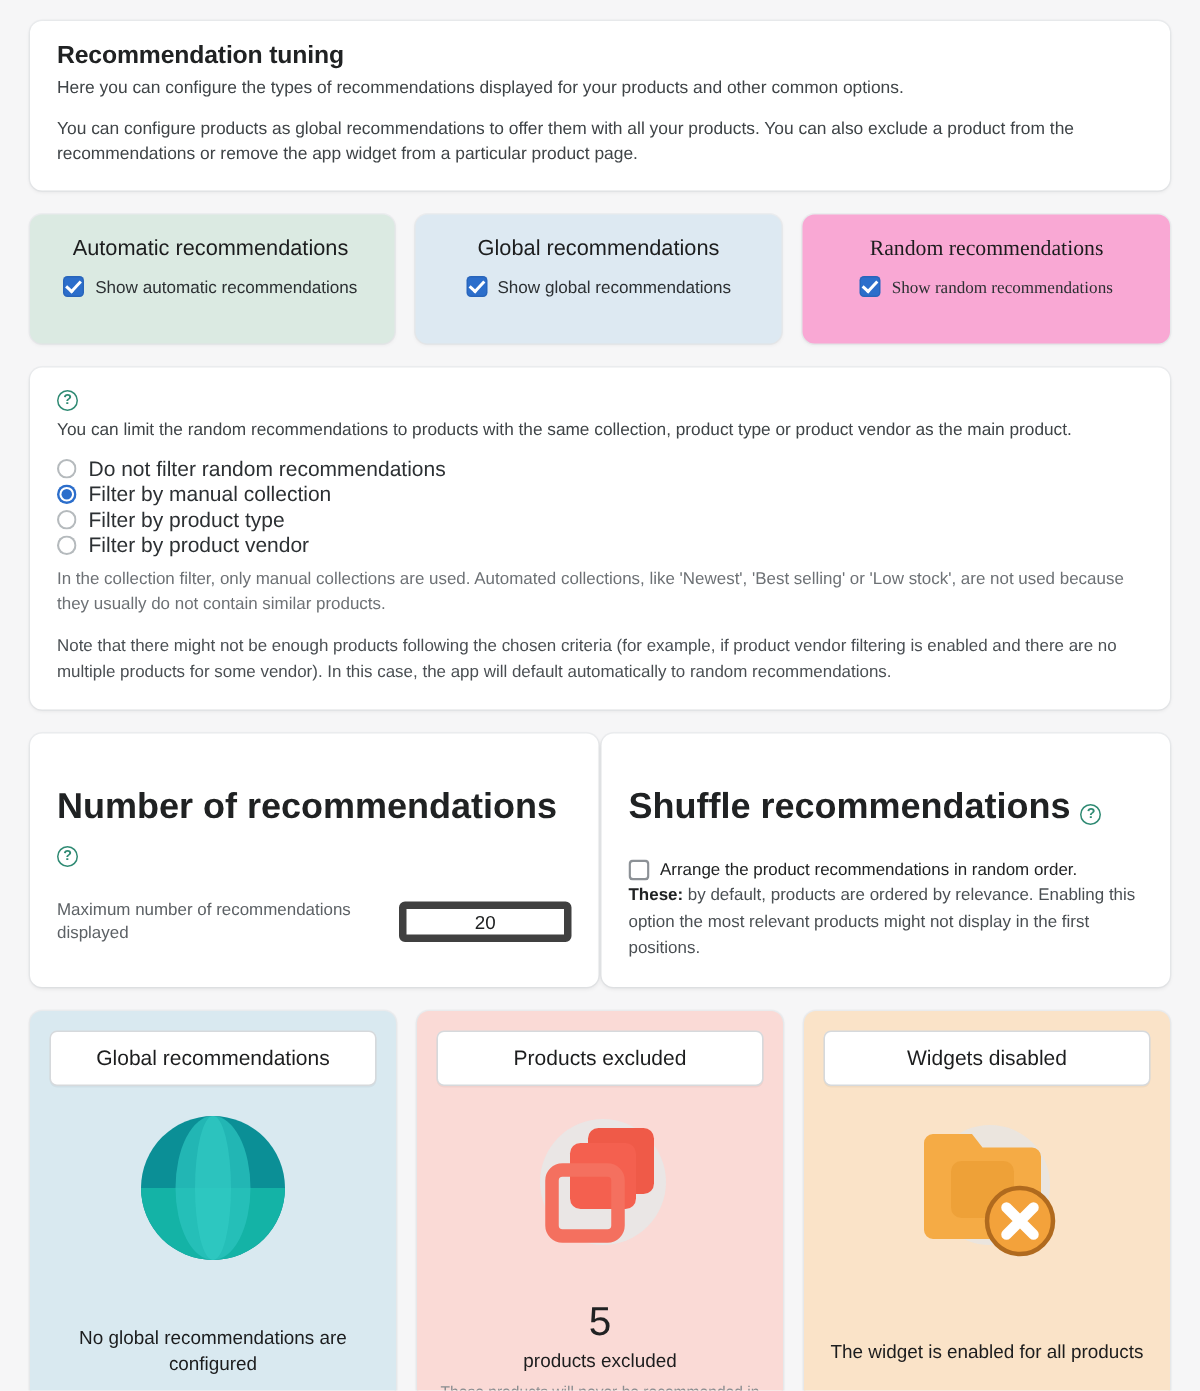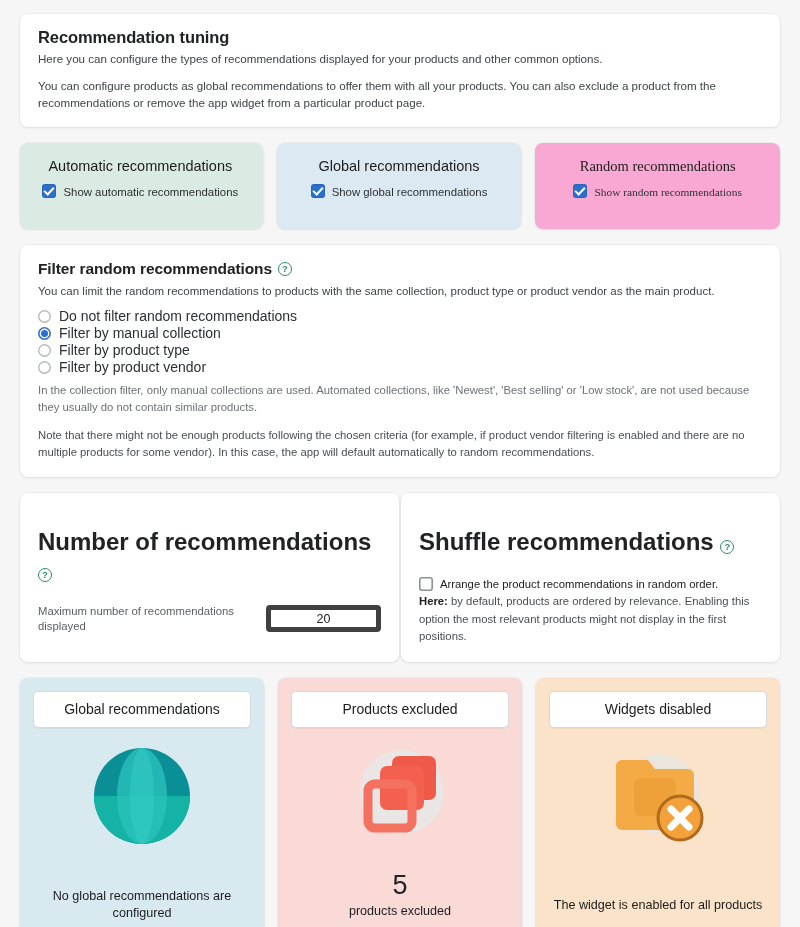--- a/index.html
+++ b/index.html
@@ -167,21 +167,20 @@
       <div class="tc-title">Random recommendations</div>
       <label class="tc-check">
         <span class="cbox"></span>
         <span>Show random recommendations</span>
       </label>
     </div>
   </div>
 
   <div class="card sec">
     <h2>
-      <span>Filter random recommendations</span>
       <span class="help">?</span>
     </h2>
     <p class="lead">You can limit the random recommendations to products with the same collection, product type or product vendor as the main product.</p>
 
     <div class="radios">
       <div class="radio-row">
         <span class="radio"></span>
         <span>Do not filter random recommendations</span>
       </div>
       <div class="radio-row">
@@ -219,21 +218,21 @@
       <h2>
         <span>Shuffle recommendations</span>
         <span class="help">?</span>
       </h2>
       <div class="shuffle-body">
         <div class="shuffle-line1">
           <span class="cbox off"></span>
           <span>Arrange the product recommendations in random order.</span>
         </div>
         <div>
-          <b>Here:</b><span> by default, products are ordered by relevance. Enabling this option the most relevant products might not display in the first positions.</span>
+          <b>These:</b><span> by default, products are ordered by relevance. Enabling this option the most relevant products might not display in the first positions.</span>
         </div>
       </div>
     </div>
   </div>
 
   <div class="ill-row">
 
     <div class="ill-card" style="background: rgb(217, 233, 240);">
       <div class="ill-btn">Global recommendations</div>
       <div class="ill-art">

